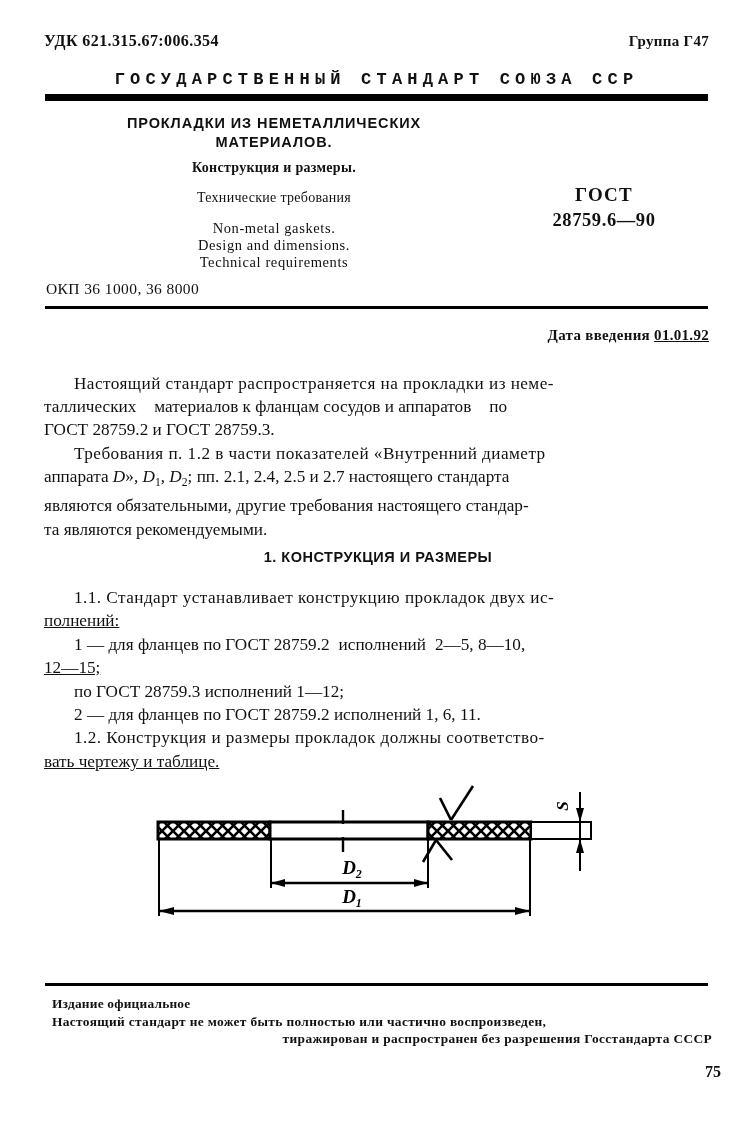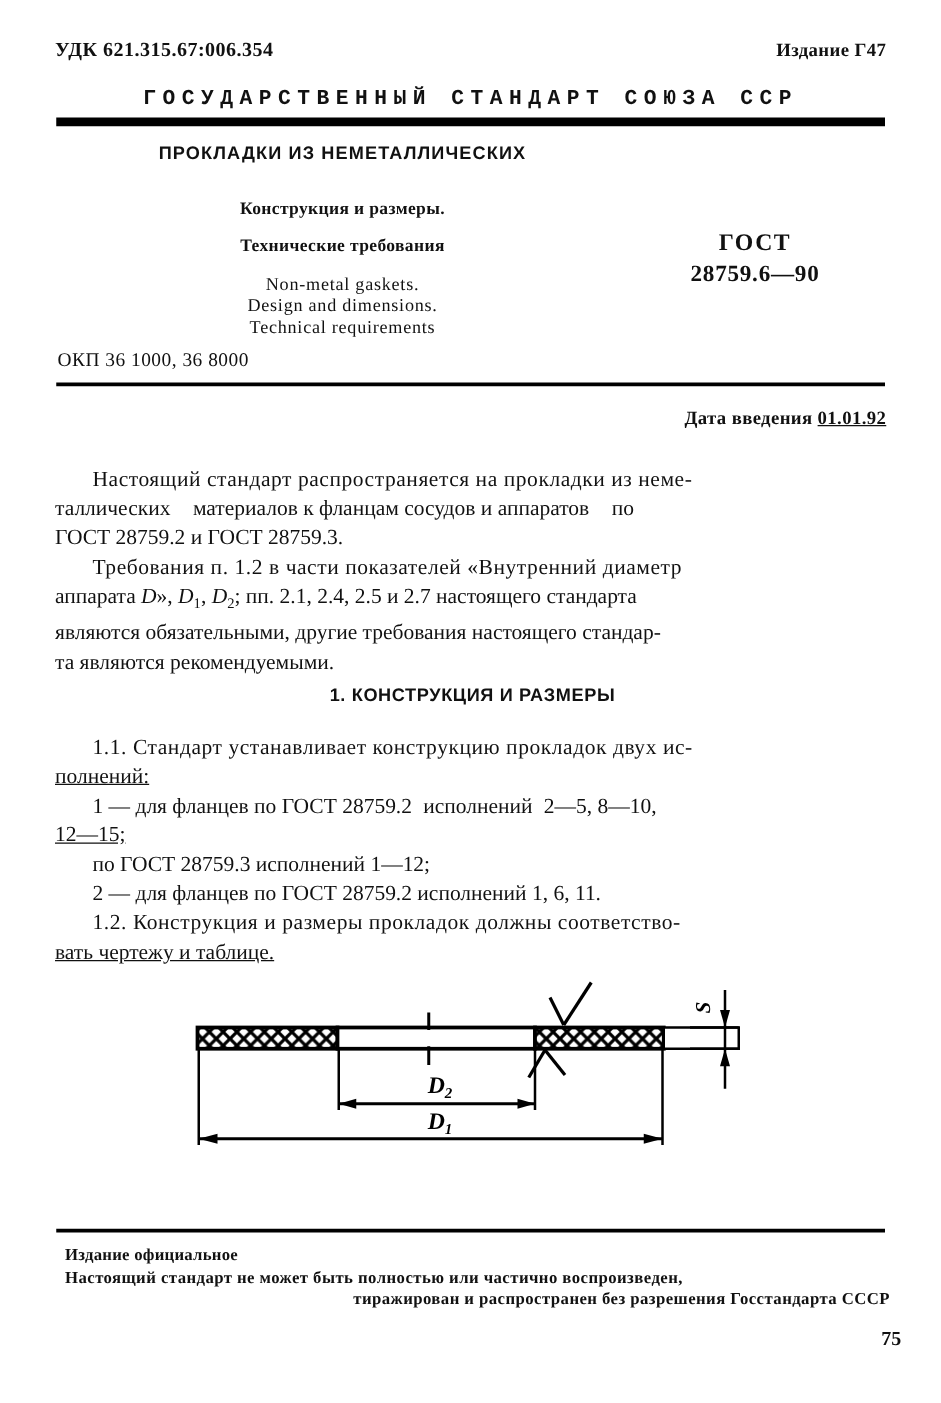--- a/index.html
+++ b/index.html
@@ -89,21 +89,21 @@
     font-weight: bold;
     font-size: 14px;
     letter-spacing: 0.3px;
   }
   .title-sub2 {
     position: absolute;
     left: 20px; top: 78px;
     width: 420px;
     text-align: center;
     font-family: "Liberation Serif", serif;
-    font-weight: bold;
+    font-weight: normal;
     font-size: 14px;
     letter-spacing: 0.3px;
   }
   .title-en {
     position: absolute;
     left: 20px; top: 108px;
     width: 420px;
     text-align: center;
     font-family: "Liberation Serif", serif;
     font-size: 14.5px;
@@ -240,29 +240,30 @@
     font-size: 16px;
   }
 </style>
 </head>
 <body>
 
 <div class="page">
 
   <div class="udk-row">
     <span class="udk">УДК  621.315.67:006.354</span>
-    <span class="gruppa">Издание Г47</span>
+    <span class="gruppa">Группа Г47</span>
   </div>
 
   <div class="gost-banner">ГОСУДАРСТВЕННЫЙ СТАНДАРТ СОЮЗА ССР</div>
   <div class="rule-thick"></div>
 
   <div class="title-zone">
     <div class="title-main">
       <div>ПРОКЛАДКИ ИЗ НЕМЕТАЛЛИЧЕСКИХ</div>
+      <div>МАТЕРИАЛОВ.</div>
     </div>
     <div class="title-sub1">Конструкция и размеры.</div>
     <div class="title-sub2">Технические требования</div>
     <div class="title-en">
       <div>Non-metal gaskets.</div>
       <div>Design and dimensions.</div>
       <div>Technical requirements</div>
     </div>
     <div class="okp">ОКП 36 1000, 36 8000</div>
 

